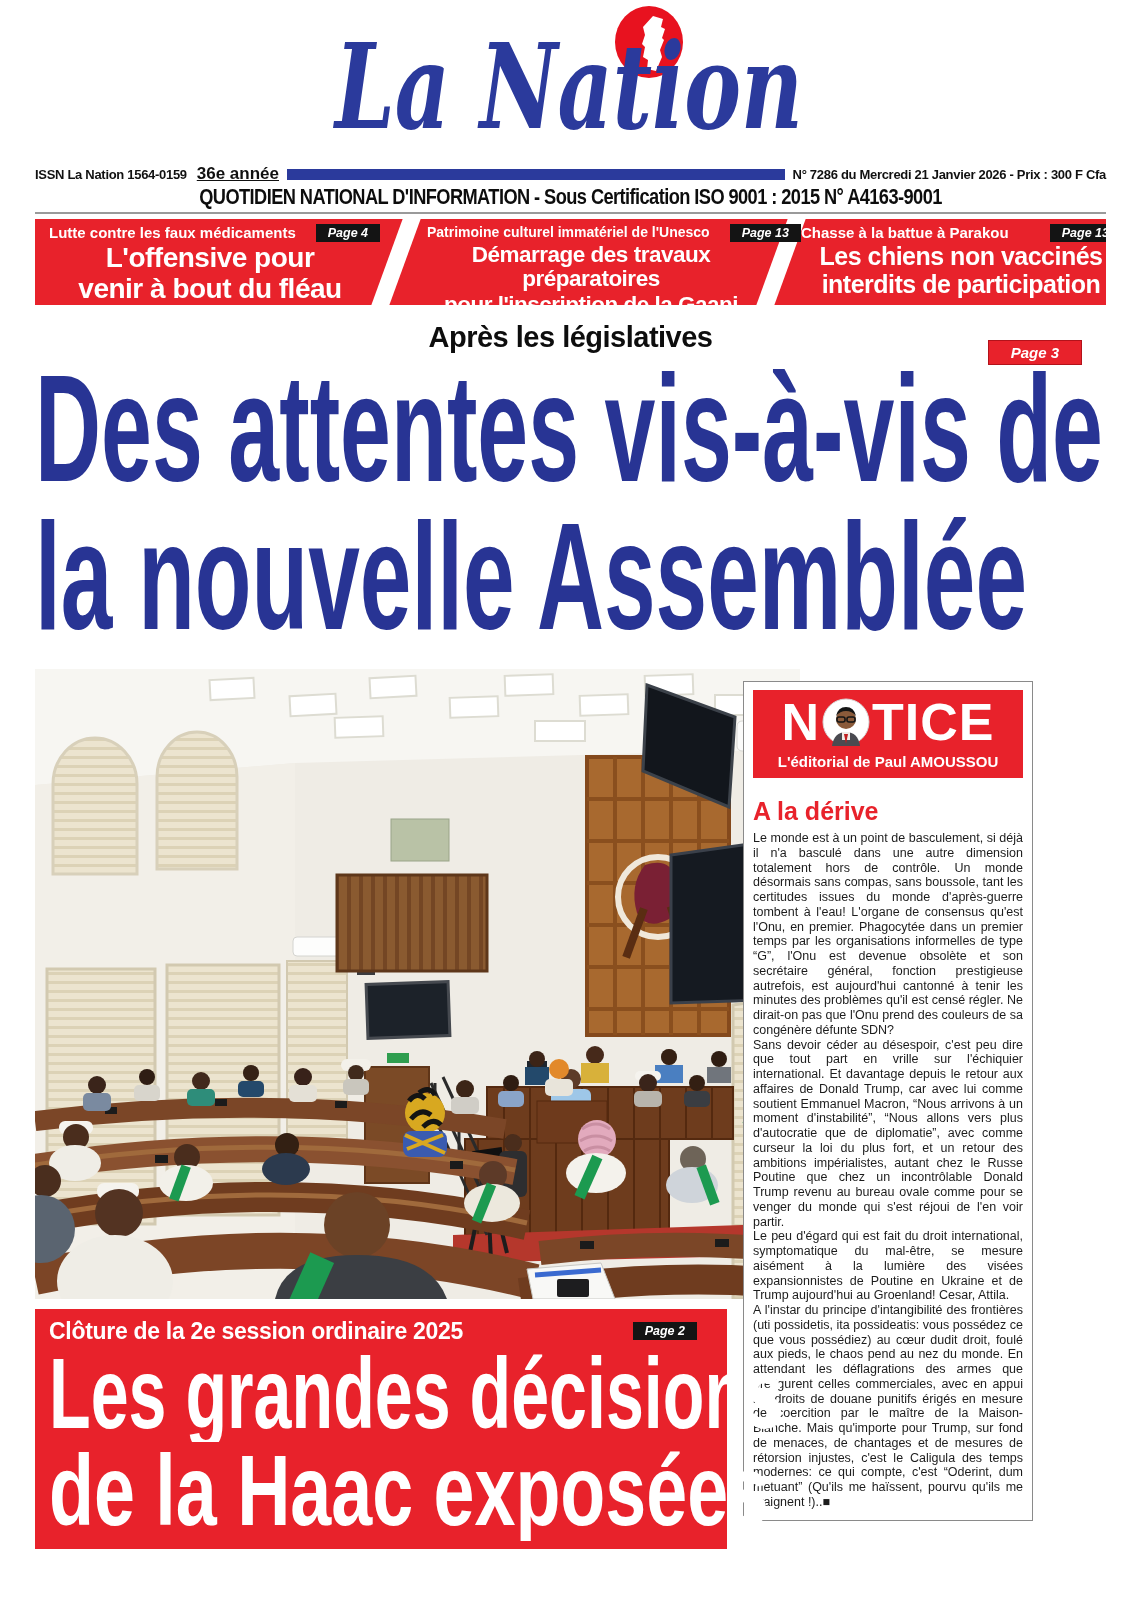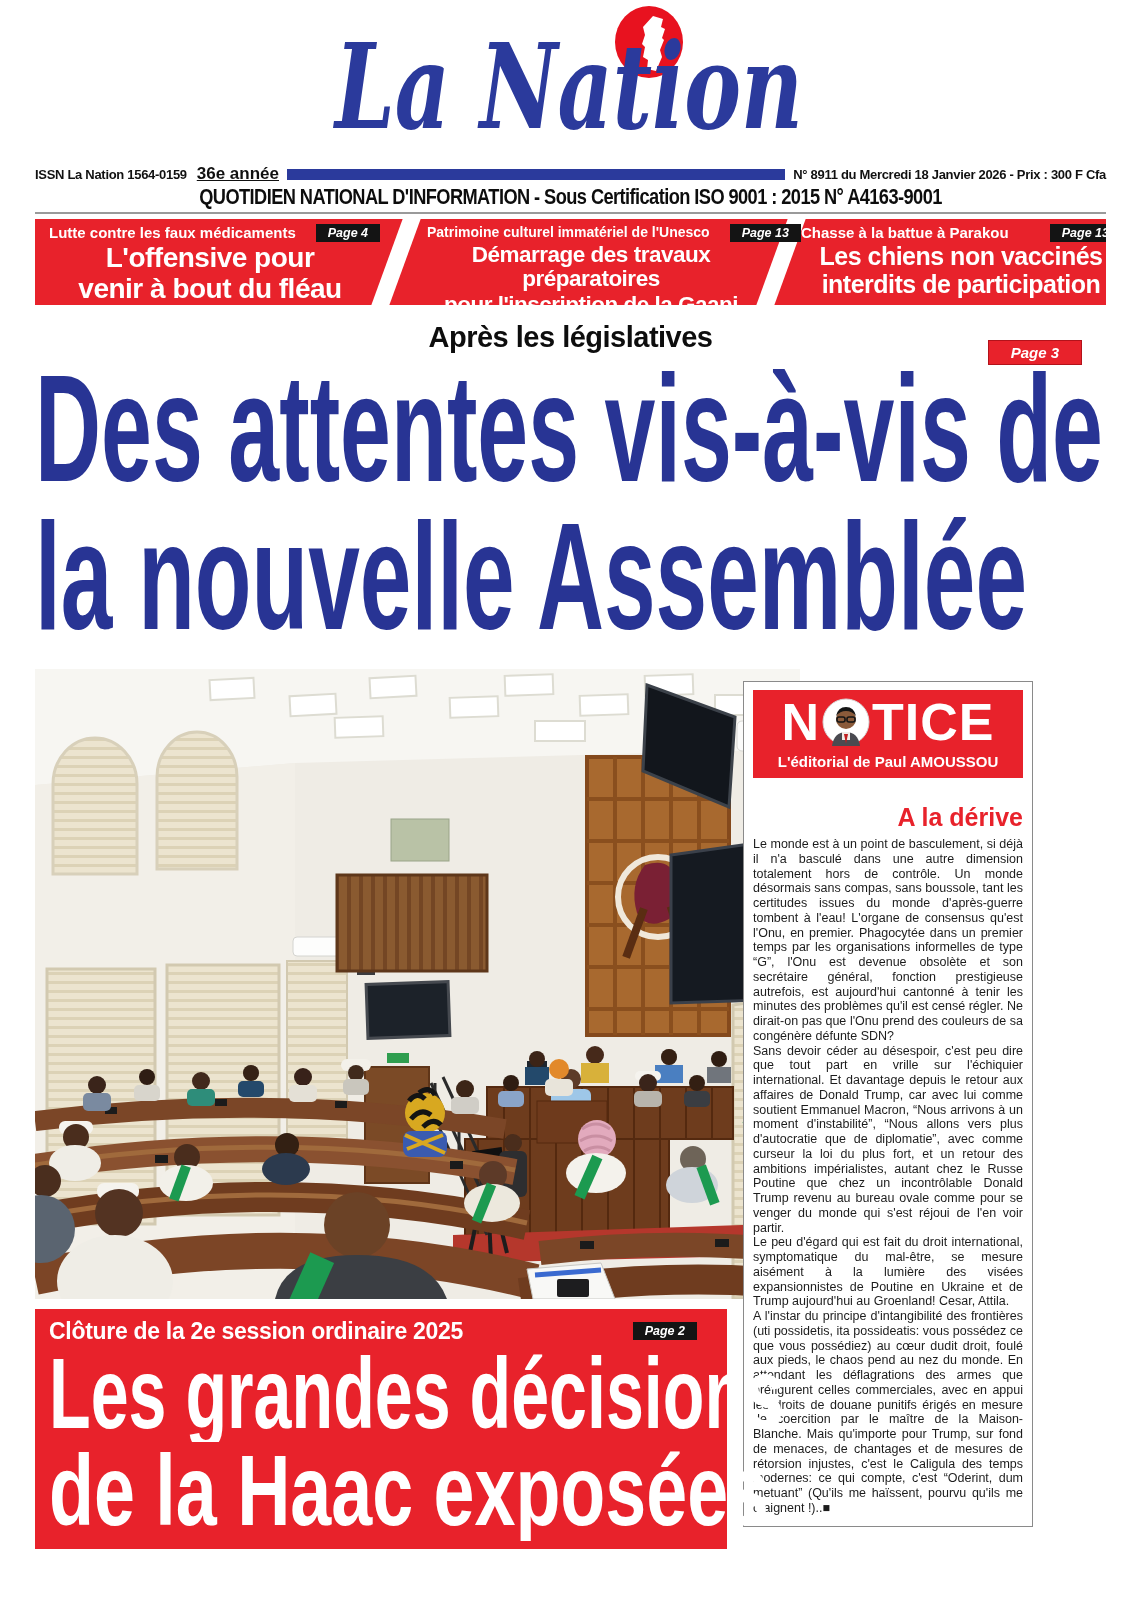--- a/index.html
+++ b/index.html
@@ -45,22 +45,22 @@
   .left-col { width:692px; }
   .photo-svg { display:block; }
 
   .edit-col { width:290px; border:1.5px solid #8a8a8a; padding:8px 9px 10px;
         margin-top:12px; background:#fff; }
   .notice-head { background:#e8222b; padding:6px 4px 8px; }
   .brand-row { display:flex; align-items:center; justify-content:center; color:#fff;
         font-weight:bold; font-size:52px; line-height:1; letter-spacing:1px; }
   .portrait { margin:0 2px; display:block; }
   .byline { color:#fff; text-align:center; font-weight:bold; font-size:15px; margin-top:5px; }
-  .edit-title { color:#e8222b; text-align:right; font-weight:bold; font-size:25px;
-        margin:25px 0 5px; }
+  .edit-title { color:#e8222b; text-align:left; font-weight:bold; font-size:25px;
+        margin:19px 0 5px; }
   .edit-body p { font-size:12.5px; line-height:1.18; text-align:justify; color:#1c1c1c; }
 
   
   .bottom-box { position:relative; background:#e8222b; margin-top:10px;
         padding:9px 14px 8px; height:240px; }
   .bb-kicker { color:#fff; font-weight:bold; font-size:23px; letter-spacing:-0.3px; }
   .bb-badge { position:absolute; right:30px; top:13px; }
   .bb-line { display:block; margin-top:3px; }
 </style>
 </head>
@@ -72,21 +72,21 @@
     <svg class="logo-svg" width="480" height="158" viewBox="0 0 480 158">
       <ellipse cx="318" cy="38" rx="34" ry="36" fill="#e8121f"></ellipse>
       <path d="M322,12 l10,3 -2,8 4,2 -3,9 2,2 -4,10 2,7 -6,14 -9,-2 1,-9 -5,-3 2,-10 -3,-3 3,-9 -2,-8 z" fill="#ffffff"></path>
       <text x="4" y="124" font-family="DejaVu Serif, serif" font-style="italic" font-weight="bold" font-size="118" fill="#2b3a9c" textLength="468" lengthAdjust="spacingAndGlyphs">La Nation</text>
     </svg>
 
     <div class="info-line">
       <span class="info-issn">ISSN La Nation 1564-0159</span>
       <span class="info-annee">36e année</span>
       <span class="info-bar"></span>
-      <span class="info-edition">N° 8911 du Mercredi 18 Janvier 2026 - Prix : 300 F Cfa</span>
+      <span class="info-edition">N° 7286 du Mercredi 21 Janvier 2026 - Prix : 300 F Cfa</span>
     </div>
 
     <div class="cert-line">QUOTIDIEN NATIONAL D'INFORMATION - Sous Certification ISO 9001 : 2015 N° A4163-9001</div>
     <div class="head-rule"></div>
   </header>
 
   <section class="top-band">
     <div class="band-sep" style="left:352px"></div>
     <div class="band-sep" style="left:737px"></div>
 

